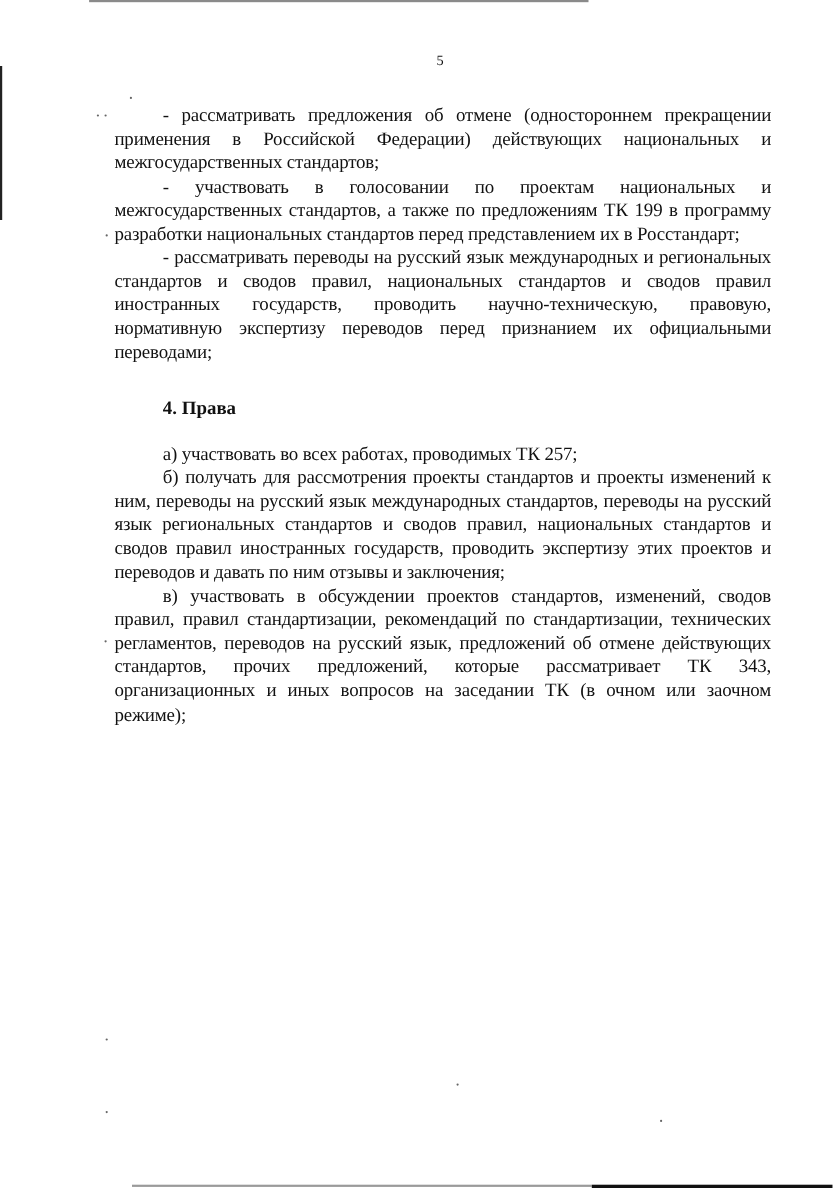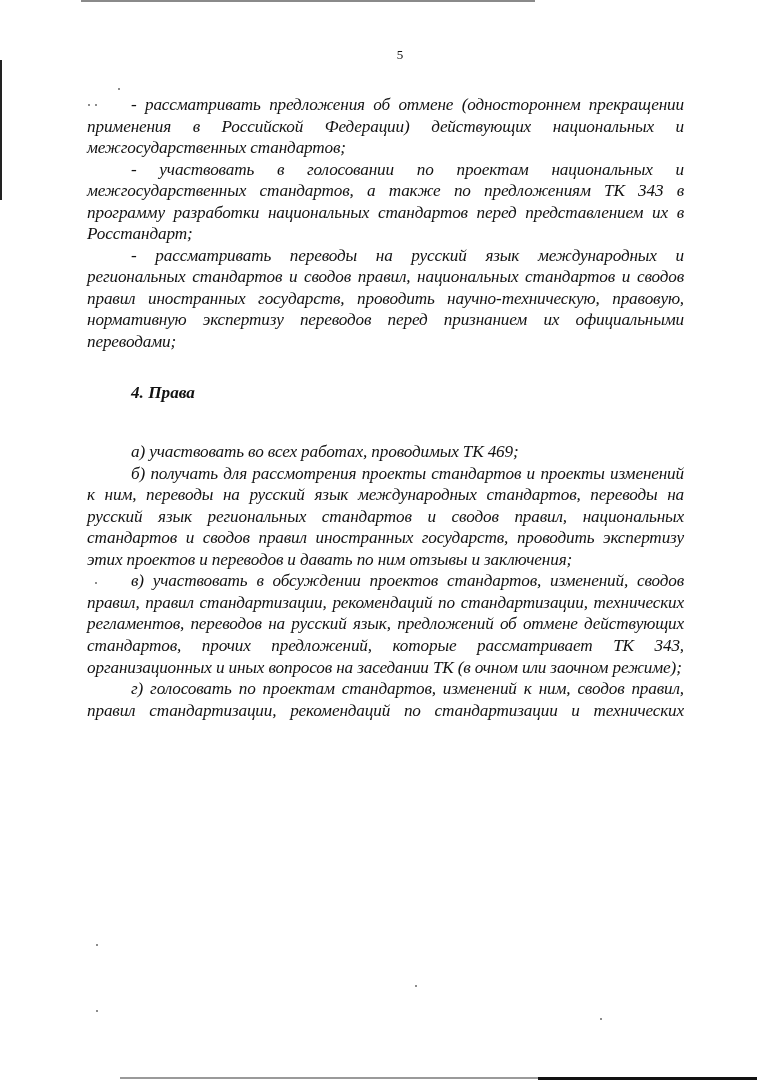--- a/index.html
+++ b/index.html
@@ -50,35 +50,34 @@
     .page-number {
       position: absolute;
       top: 47px;
       left: 0;
       width: 800px;
       text-align: center;
       font-size: 13px;
     }
     .content {
       position: absolute;
-      left: 87px;
+      left: 104px;
       top: 94px;
       width: 597px;
       font-size: 17.2px;
       line-height: 21.55px;
-      font-style: italic;
     }
     .para {
       margin: 0;
       text-align: justify;
       text-indent: 44px;
       letter-spacing: -0.15px;
     }
     .heading {
-      margin: 29px 0 38px 0;
+      margin: 29px 0 20px 0;
       padding-left: 44px;
       font-weight: bold;
       font-size: 17.2px;
     }
     .speck {
       position: absolute;
       width: 2px;
       height: 2px;
       background: #666;
       border-radius: 50%;
@@ -87,29 +86,28 @@
 </head>
 <body>
 
 <div class="top-rule"></div>
 <div class="left-edge"></div>
 
 <div class="page-number">5</div>
 
 <div class="content">
   <p class="para">- рассматривать предложения об отмене (одностороннем прекращении применения в Российской Федерации) действующих национальных и межгосударственных стандартов;</p>
-  <p class="para">- участвовать в голосовании по проектам национальных и межгосударственных стандартов, а также по предложениям ТК 343 в программу разработки национальных стандартов перед представлением их в Росстандарт;</p>
+  <p class="para">- участвовать в голосовании по проектам национальных и межгосударственных стандартов, а также по предложениям ТК 199 в программу разработки национальных стандартов перед представлением их в Росстандарт;</p>
   <p class="para">- рассматривать переводы на русский язык международных и региональных стандартов и сводов правил, национальных стандартов и сводов правил иностранных государств, проводить научно-техническую, правовую, нормативную экспертизу переводов перед признанием их официальными переводами;</p>
 
   <div class="heading">4.  Права</div>
 
-  <p class="para">а) участвовать во всех работах, проводимых ТК 469;</p>
+  <p class="para">а) участвовать во всех работах, проводимых ТК 257;</p>
   <p class="para">б) получать для рассмотрения проекты стандартов и проекты изменений к ним, переводы на русский язык международных стандартов, переводы на русский язык региональных стандартов и сводов правил, национальных стандартов и сводов правил иностранных государств, проводить экспертизу этих проектов и переводов и давать по ним отзывы и заключения;</p>
   <p class="para">в) участвовать в обсуждении проектов стандартов, изменений, сводов правил, правил стандартизации, рекомендаций по стандартизации, технических регламентов, переводов на русский язык, предложений об отмене действующих стандартов, прочих предложений, которые рассматривает ТК 343, организационных и иных вопросов на заседании ТК (в очном или заочном режиме);</p>
-  <p class="para" style="text-align-last: justify;">г) голосовать по проектам стандартов, изменений к ним, сводов правил, правил стандартизации, рекомендаций по стандартизации и технических</p>
 </div>
 
 <span class="speck" style="left:118px;top:88px;"></span>
 <span class="speck" style="left:88px;top:104px;"></span>
 <span class="speck" style="left:95px;top:104px;"></span>
 <span class="speck" style="left:96px;top:213px;"></span>
 <span class="speck" style="left:95px;top:582px;"></span>
 <span class="speck" style="left:96px;top:944px;"></span>
 <span class="speck" style="left:415px;top:985px;"></span>
 <span class="speck" style="left:96px;top:1010px;"></span>

